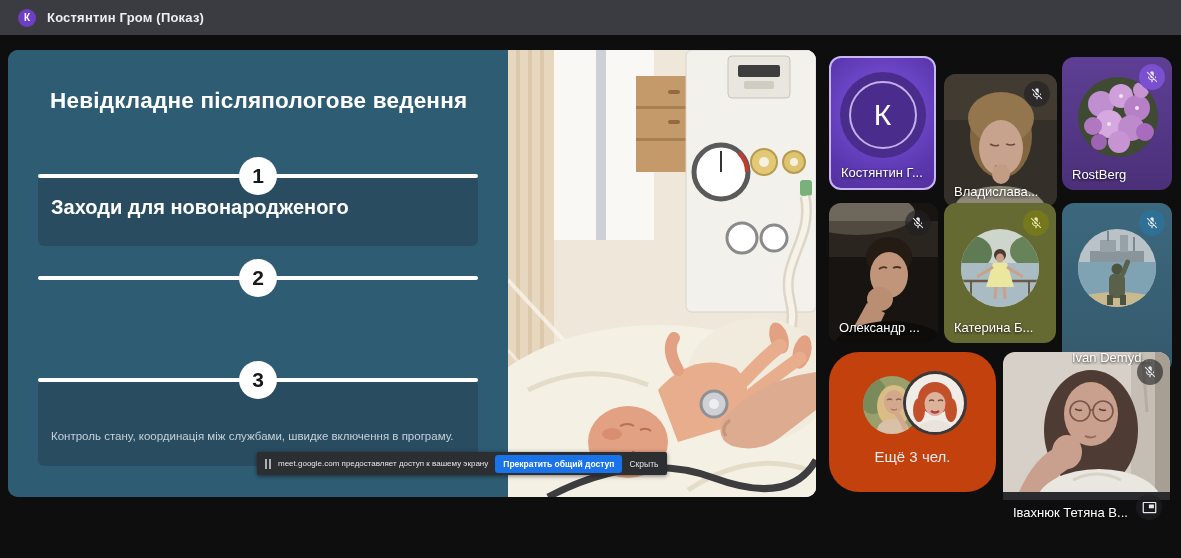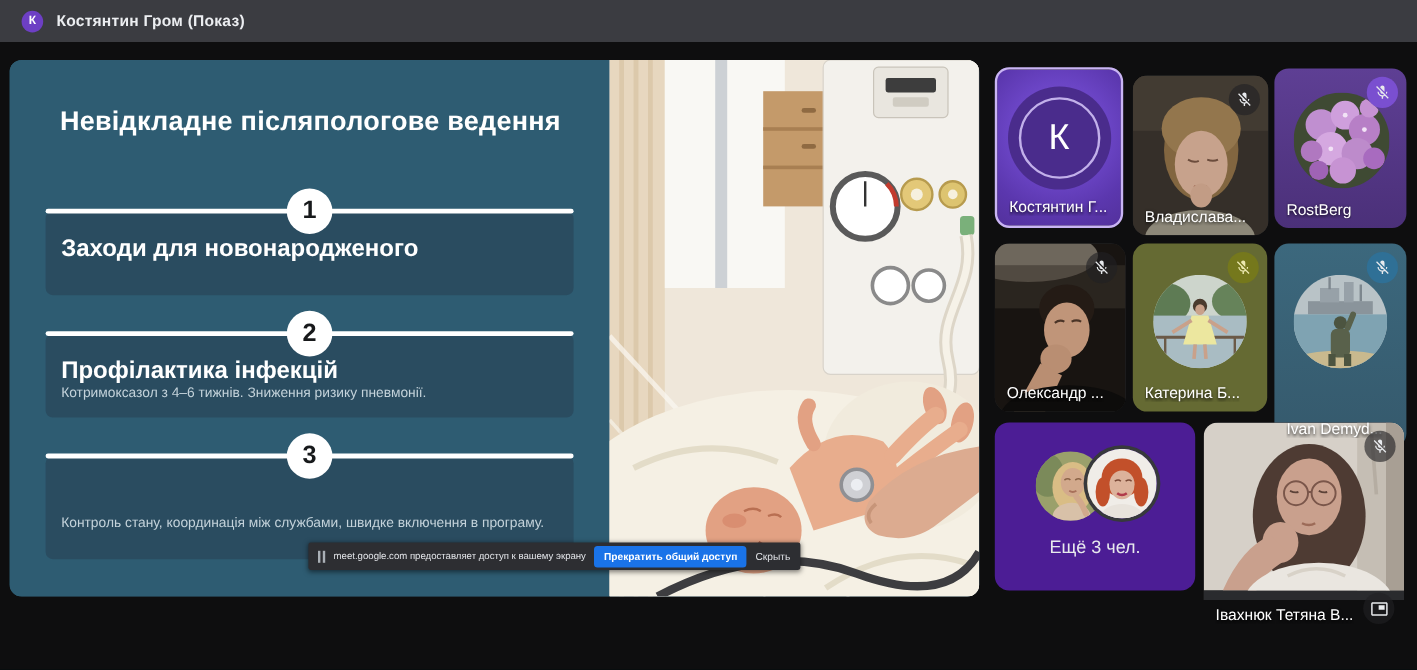--- a/index.html
+++ b/index.html
@@ -56,21 +56,21 @@
     border:2.5px solid #c9b4f4; }
   .k-avatar { position:absolute; left:50%; top:44%; transform:translate(-50%,-50%);
     width:86px; height:86px; border-radius:50%; background:#4a2c8c;
     display:flex; align-items:center; justify-content:center; }
   .k-ring { width:68px; height:68px; border-radius:50%; border:2px solid #c2b0ea;
     display:flex; align-items:center; justify-content:center; color:#fff; font-size:30px; }
   .round-avatar { position:absolute; border-radius:50%; overflow:hidden; }
   .tile-rostberg { background:linear-gradient(#5e3f94,#4b3079); }
   .tile-kateryna { background:#656a33; }
   .tile-ivan { background:linear-gradient(#3c687d,#35596c); }
-  .tile-more { background:#4c1d95; }
+  .tile-more { background:#c2410c;border-radius:30px; }
   .more-label { position:absolute; left:0; right:0; top:96px; text-align:center;
     color:#e8eaed; font-size:15px; }
   .pip-icon { position:absolute; right:8px; bottom:8px; width:26px; height:26px; border-radius:50%;
     background:rgba(32,33,36,.62); display:flex; align-items:center; justify-content:center; z-index:5; }
 
   
   .bottombar { position:absolute; left:0; top:500px; width:1181px; height:58px; background:#0e0e0f; }
 </style>
 </head>
 <body>
@@ -92,24 +92,20 @@
       <div class="num-circle" style="top:107px;">
         <span>1</span>
       </div>
       <div class="slide-card" style="top:126px; height:70px;">
         <div class="card-heading" style="top:20px;">Заходи для новонародженого</div>
       </div>
 
       <div class="sep-line" style="top:226px;"></div>
       <div class="num-circle" style="top:209px;">
         <span>2</span>
-      </div>
-      <div class="slide-card" style="top:228px; height:70px;">
-        <div class="card-heading" style="top:20px;">Профілактика інфекцій</div>
-        <div class="card-body" style="top:44px;">Котримоксазол з 4–6 тижнів. Зниження ризику пневмонії.</div>
       </div>
 
       <div class="sep-line" style="top:328px;"></div>
       <div class="num-circle" style="top:311px;">
         <span>3</span>
       </div>
       <div class="slide-card" style="top:330px; height:86px;">
         <div class="card-body" style="top:50px;">Контроль стану, координація між службами, швидке включення в програму.</div>
       </div>
     </div>
@@ -183,21 +179,21 @@
 
   <div class="tile tile-k" style="left:829px; top:56px; width:107px; height:134px;">
     <div class="k-avatar">
       <div class="k-ring">
           <span>К</span>
         </div>
     </div>
     <span class="tile-name">Костянтин Г...</span>
   </div>
 
-  <div class="tile" style="left:944px; top:63px; width:113px; height:133px;">
+  <div class="tile" style="left:944px; top:74px; width:113px; height:133px;">
     <svg class="fill" width="113" height="133" viewBox="0 0 113 133">
       <rect width="113" height="133" fill="#352f29"></rect>
       <rect width="113" height="46" fill="#423b32"></rect>
       <ellipse cx="57" cy="62" rx="31" ry="42" fill="#826640"></ellipse>
       <ellipse cx="57" cy="44" rx="33" ry="26" fill="#93764d"></ellipse>
       <ellipse cx="57" cy="74" rx="22" ry="28" fill="#c7a28c"></ellipse>
       <path d="M46 70 q5 3 9 1" stroke="#6b4c3c" stroke-width="1.6" fill="none"></path>
       <path d="M62 70 q5 2 9 0" stroke="#6b4c3c" stroke-width="1.6" fill="none"></path>
       <path d="M51 92 q6 3 11 0" stroke="#a06b56" stroke-width="2" fill="none"></path>
       <ellipse cx="56" cy="136" rx="46" ry="24" fill="#8d8879"></ellipse>

